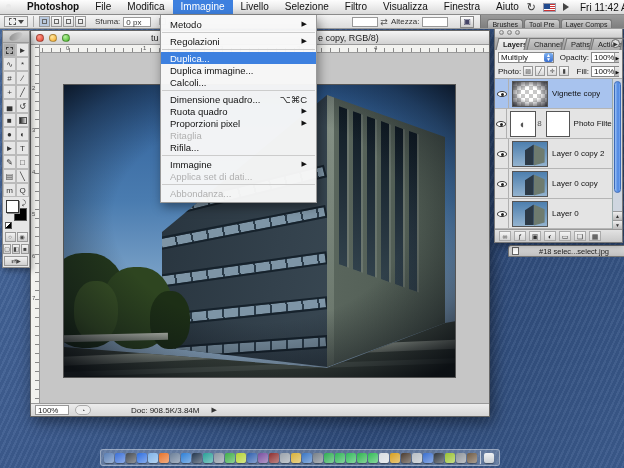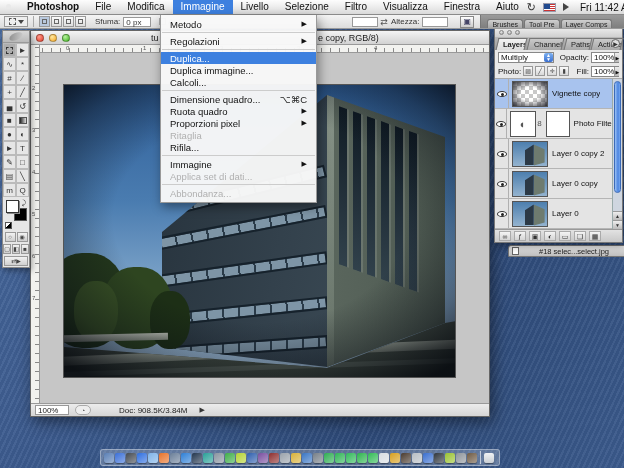--- a/index.html
+++ b/index.html
@@ -87,21 +87,21 @@
   .hruler{ position:absolute; left:9px; top:14px; right:0; height:8px; background:#f2f2ef; border-bottom:1px solid #999;
     background-image:repeating-linear-gradient(90deg,#888 0 1px,transparent 1px 9px); background-position:2px bottom; background-size:100% 4px; background-repeat:repeat-x; }
   .vruler{ position:absolute; left:0; top:14px; bottom:13px; width:9px; background:#f2f2ef; border-right:1px solid #999;
     background-image:repeating-linear-gradient(#888 0 1px,transparent 1px 9px); background-position:right 2px; background-size:4px 100%; background-repeat:repeat-y; }
   .rnum{ position:absolute; font-size:6px; color:#555; }
   .canvas-area{ position:absolute; left:9px; top:22px; right:0; bottom:13px; background:#c6c6c6; overflow:hidden; }
   .statusbar{ position:absolute; left:0; bottom:0; width:100%; height:13px; background:linear-gradient(#ececec,#d5d5d5);
     border-top:1px solid #999; display:flex; align-items:center; font-size:8px; color:#222; }
   .zoom-field{ width:34px; height:10px; border:1px solid #999; background:#fff; margin-left:4px; padding:0 2px; line-height:9px;}
   .sb-ic{ width:16px; height:10px; border:1px solid #aaa; border-radius:5px; margin-left:6px; background:#eee; text-align:center; line-height:9px; font-size:7px; color:#555;}
-  .doc-size{ margin-left:28px; }
+  .doc-size{ margin-left:40px; }
   .sb-arrow{ margin-left:12px; font-size:7px; color:#333; }
 
   
   .photo{ position:absolute; left:23px; top:31px; width:393px; height:294px; border:1px solid #555;
     background:linear-gradient(#2f5f99 0%,#4a7cb0 40%,#84a9cc 72%,#a3bfd8 100%); overflow:hidden; }
   .face-left{ position:absolute; inset:0; clip-path:polygon(98px 147px,263px 10px,263px 282px,98px 262px);
     background:linear-gradient(100deg,#1f2a33,#33414c 55%,#42525c); }
   .band{ position:absolute; left:94px; width:170px; height:13px;
     background:linear-gradient(#93a7b6,#5a7287); border:2px solid #16222c;
     background-image:repeating-linear-gradient(90deg,#7e95a6 0 14px,#2a3b49 14px 16px); }

